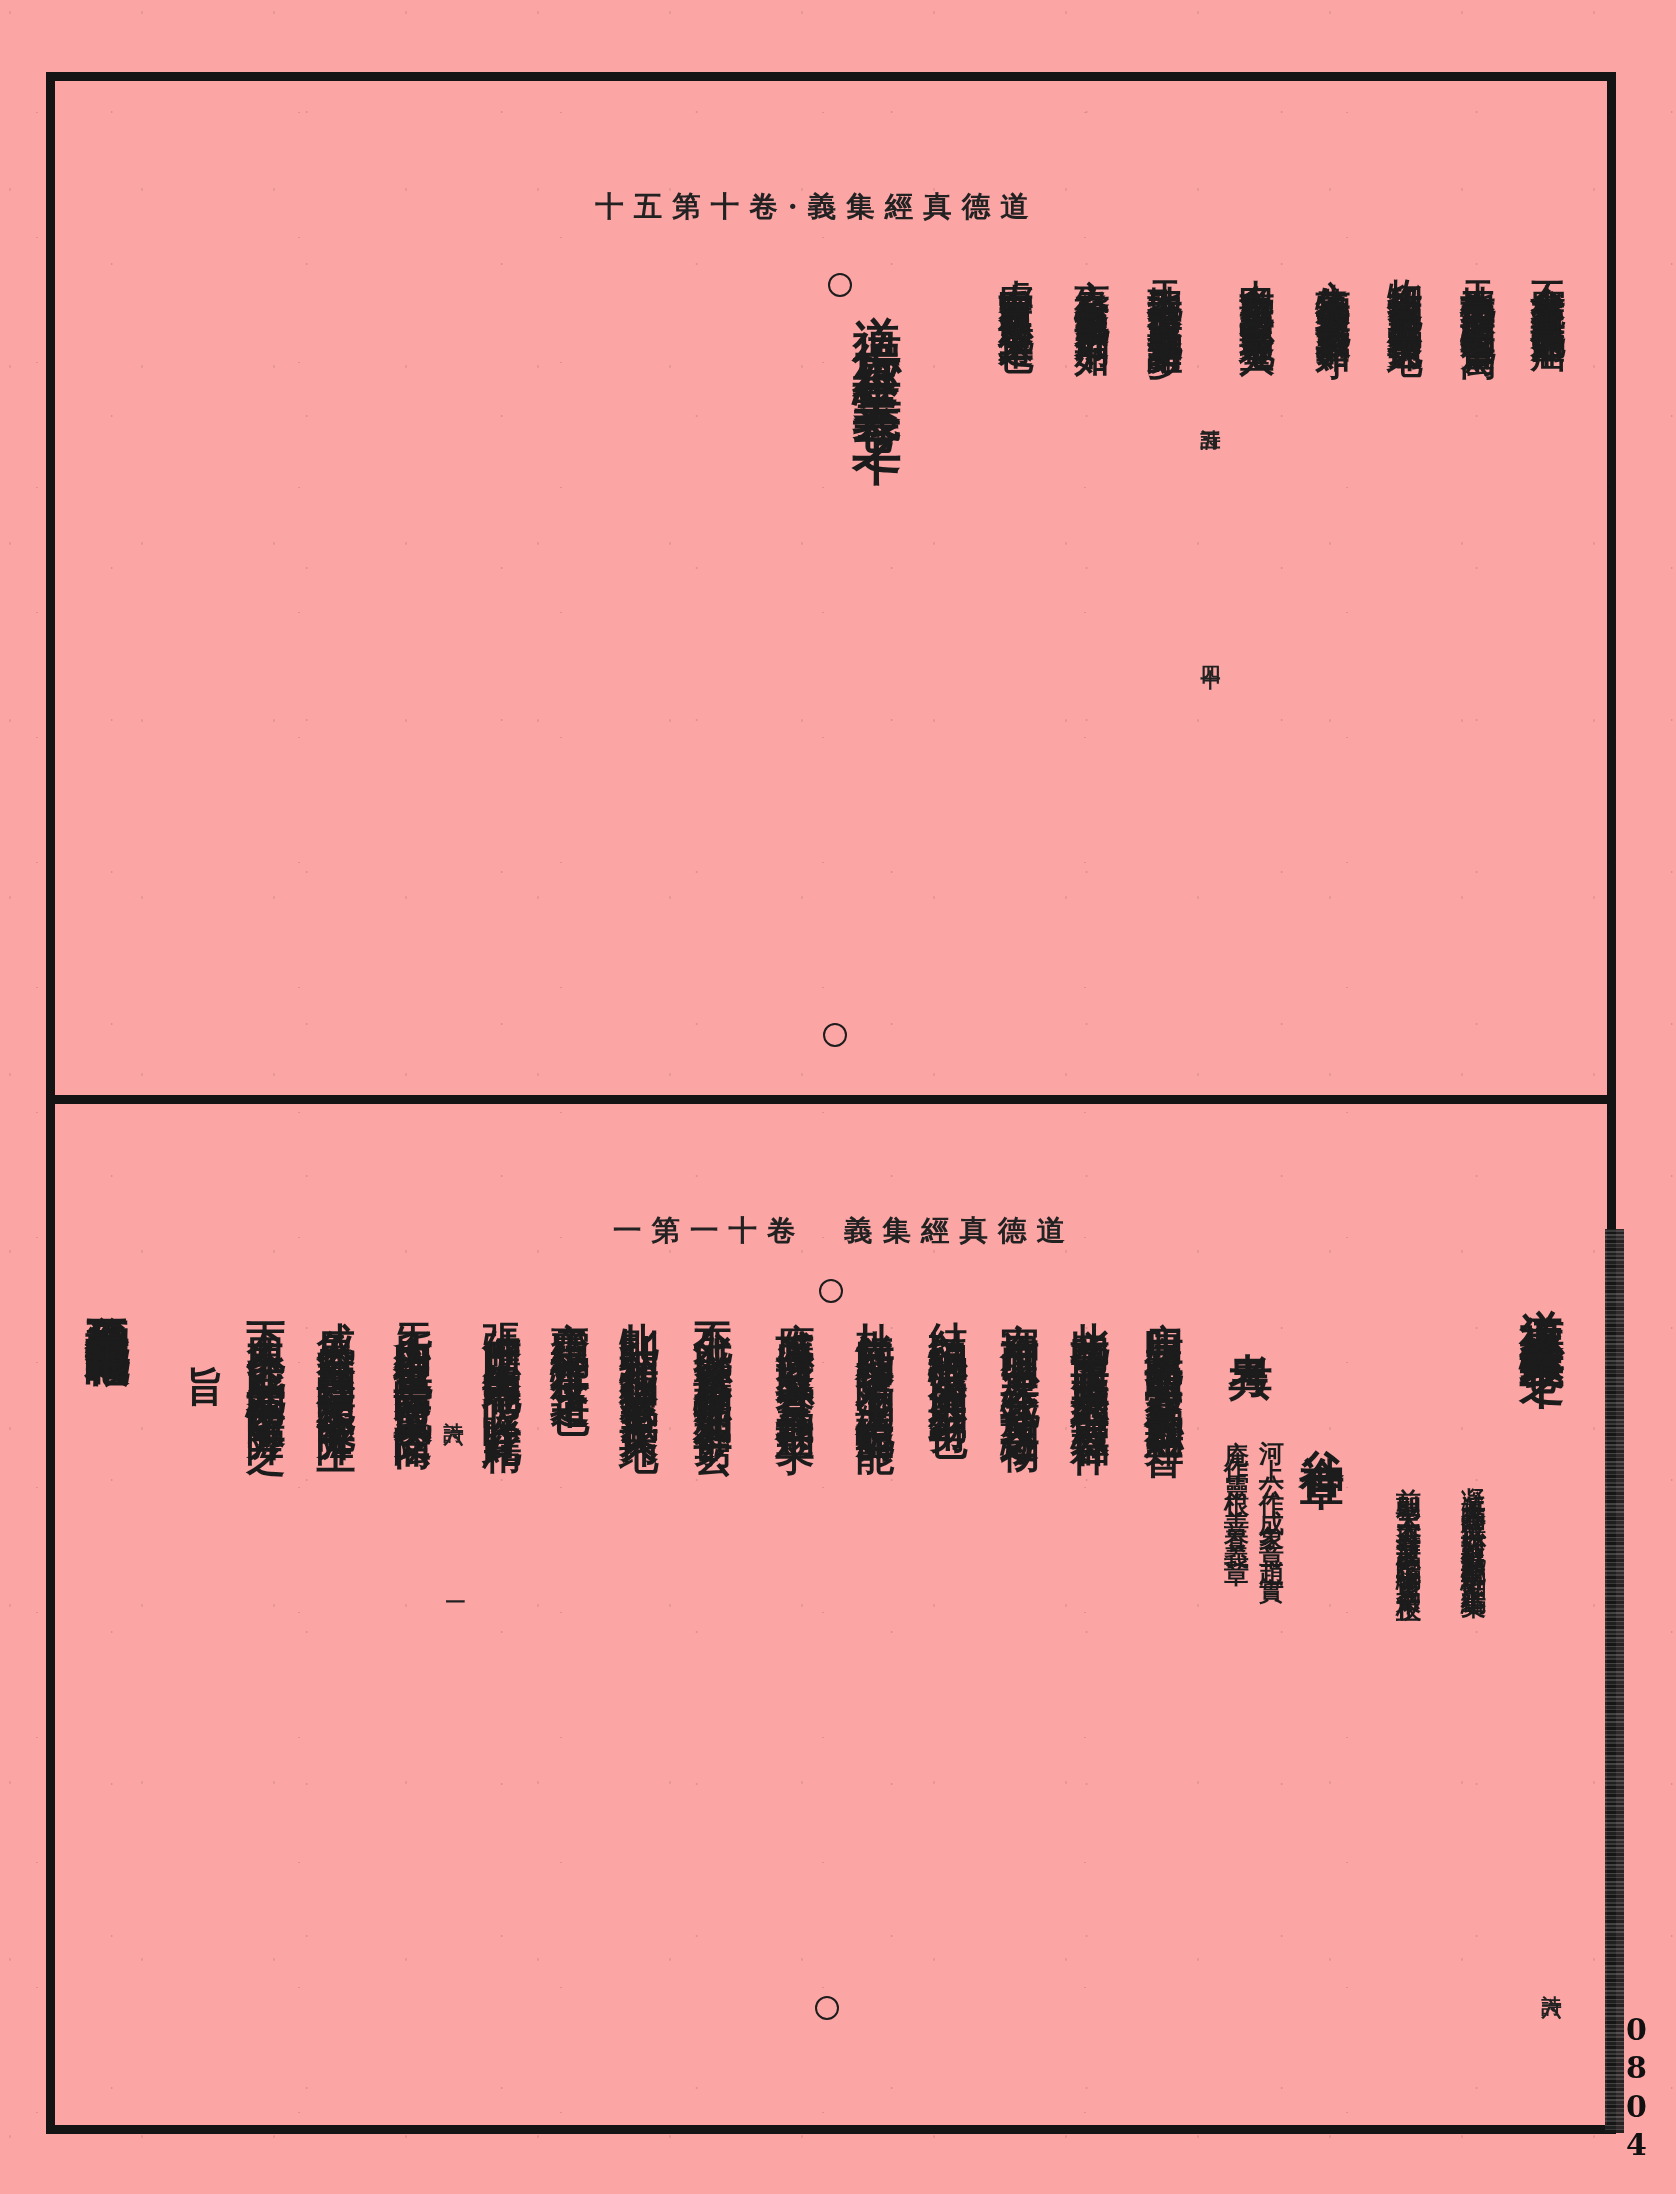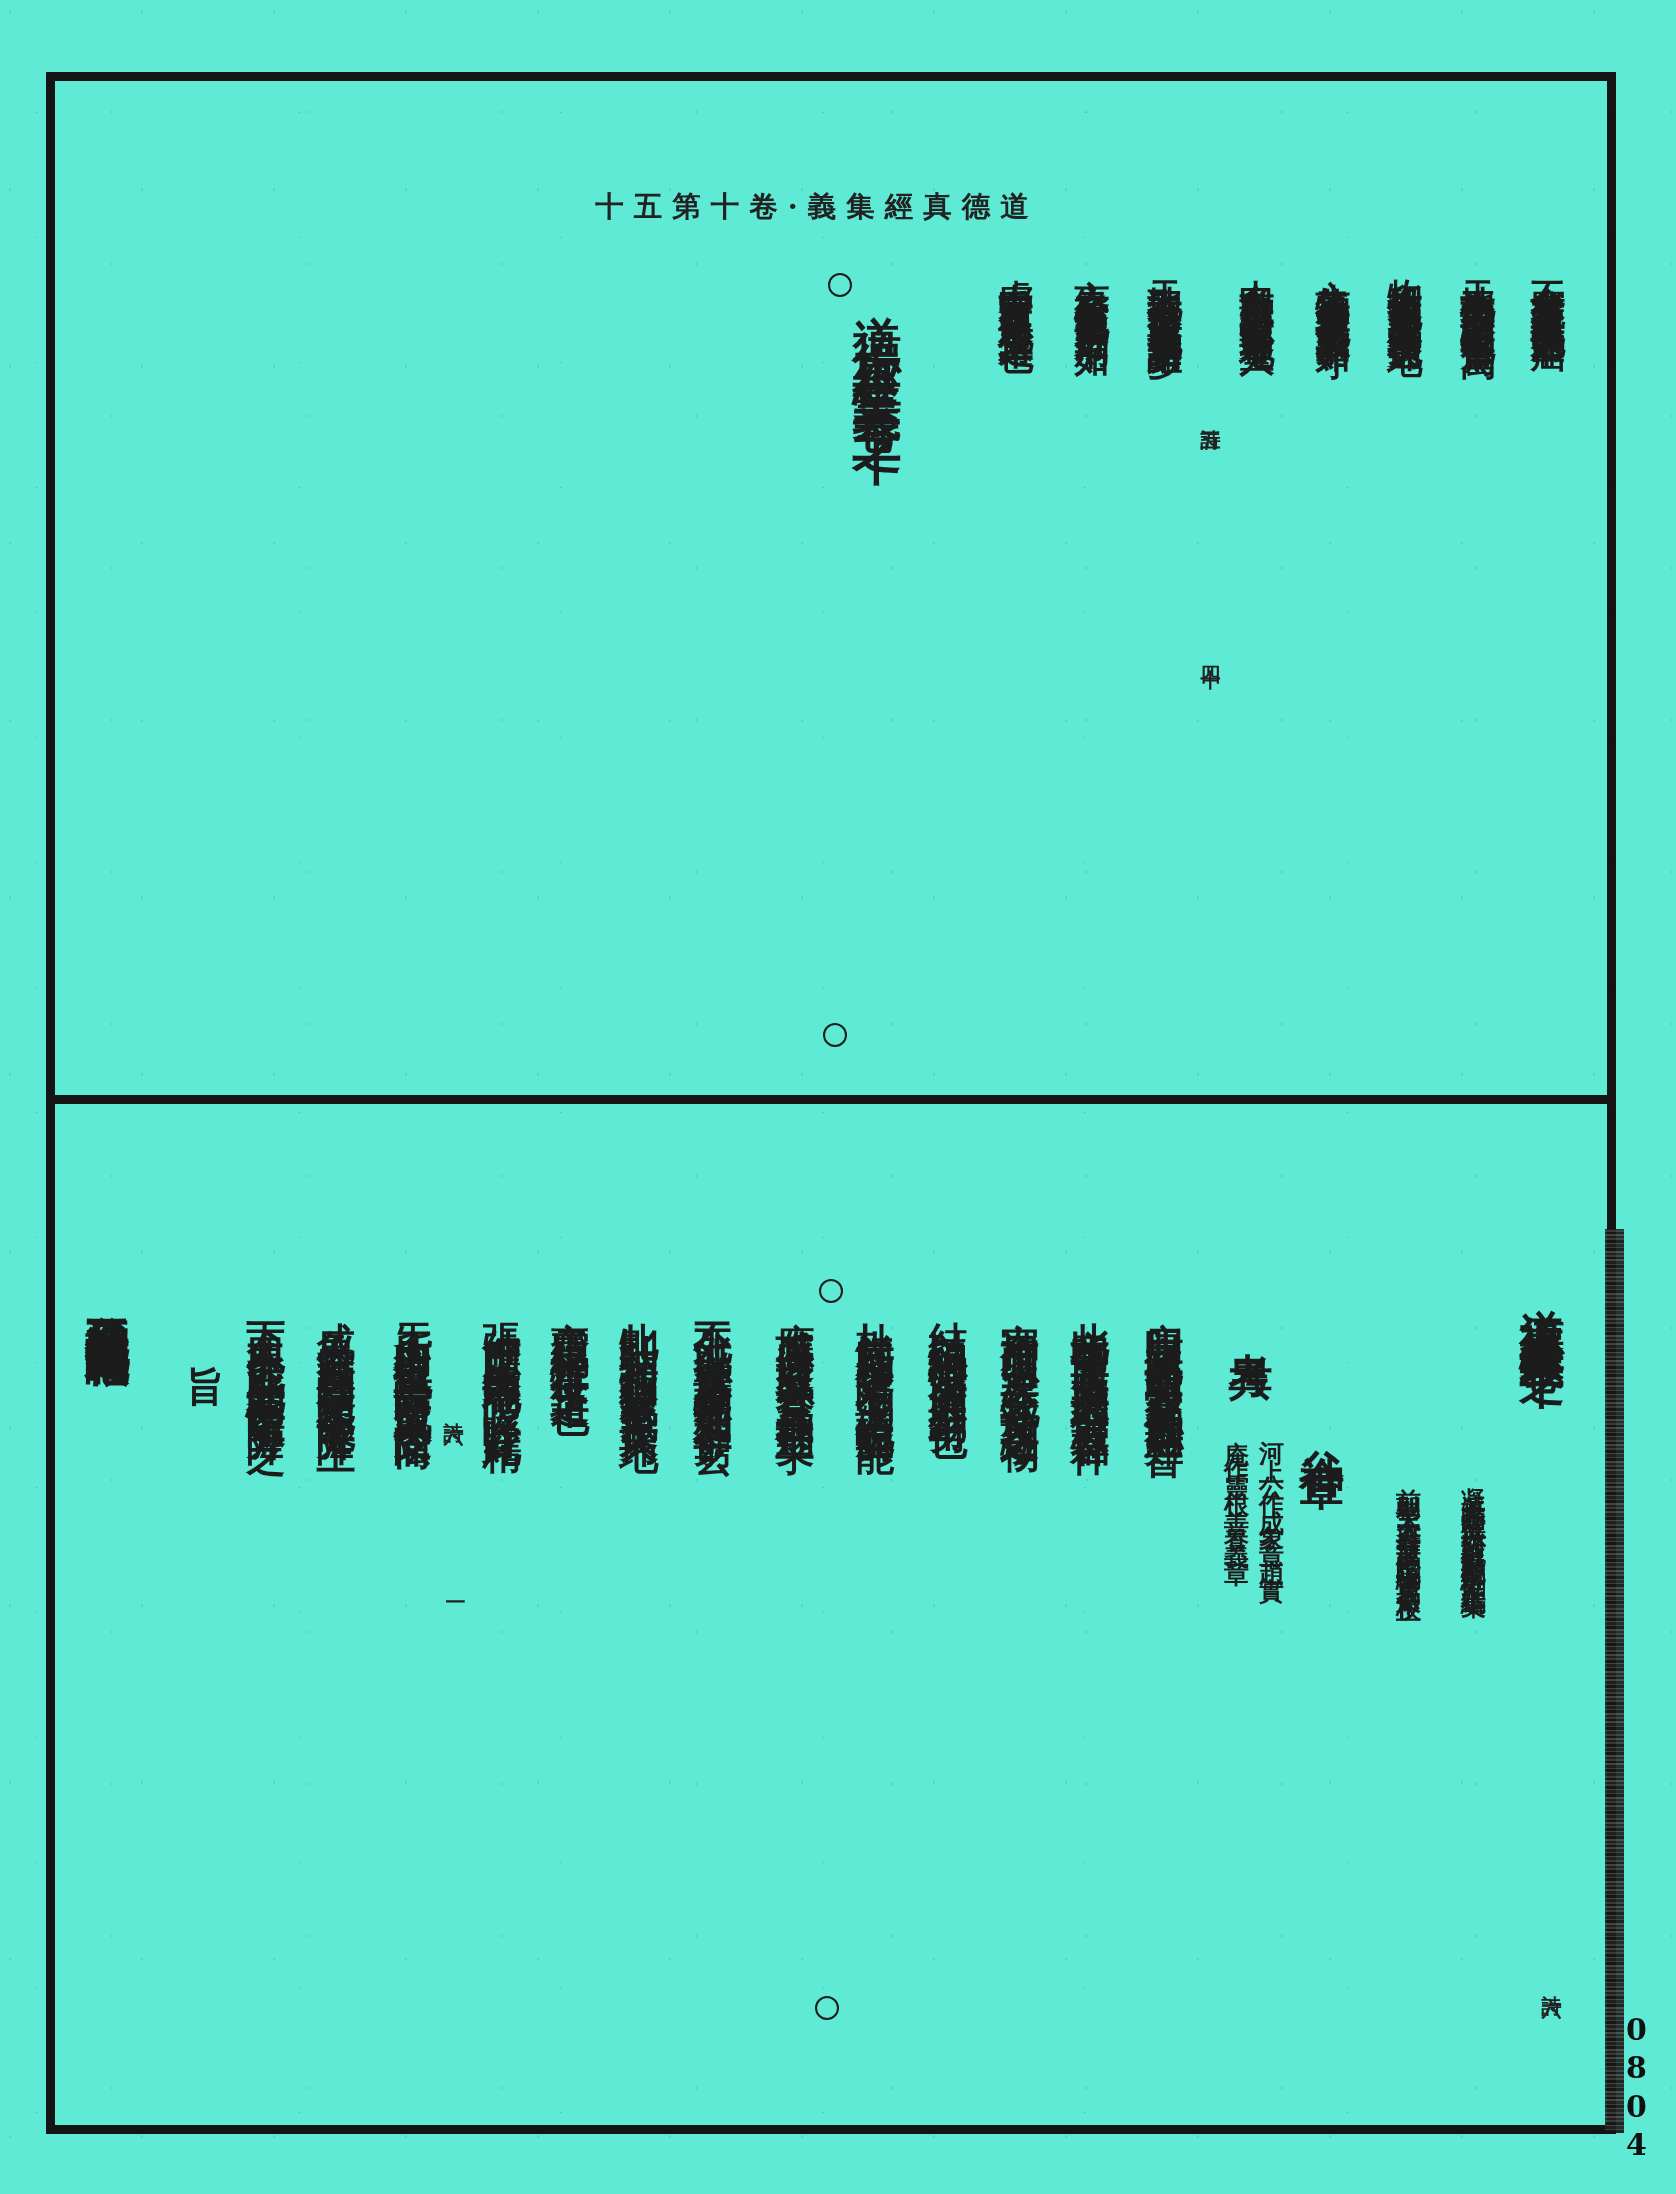--- a/index.html
+++ b/index.html
@@ -1,19 +1,19 @@
 <!DOCTYPE html>
 <html style="font-size:13.4px"><head>
 <meta charset="utf-8">
 <style>
   html,body{margin:0;padding:0;background:#e8e8e6;}
   #canvas{
     position:relative;
     width:1676px;height:2194px;
-    background:#5eead4;
+    background:#fca5a5;
     overflow:hidden;
     font-family:"DejaVu Serif","Liberation Serif",serif;
     color:#1b1b1b;
   }
   
   #canvas::after{
     content:"";
     position:absolute;inset:0;
     pointer-events:none;
     background-image:
@@ -91,20 +91,21 @@
   <div class="vcol tmain" style="left:999px;top:251px;">虛中自守而有以得天地生生之本也</div>
 
   <div class="vcol tiny" style="left:1201px;top:412px;">詩五</div>
   <div class="vcol tiny" style="left:1201px;top:650px;">四十</div>
 
   <div class="vcol big" style="left:853px;top:277px;">道德真經集義卷之十</div>
 
   <div class="circle" style="left:828px;top:273px;"></div>
   <div class="circle" style="left:823px;top:1023px;"></div>
 
+  <div class="hheader" style="left:576px;top:1212px;width:536px;">一第一十卷　義集經真德道</div>
 
   <div class="vcol vtitle" style="left:1520px;top:1274px;">道德真經集義卷之十一</div>
   <div class="vcol small" style="left:1461px;top:1468px;">凝遠大師常德路玄妙觀提點觀事劉惟永編集</div>
   <div class="vcol small" style="left:1396px;top:1468px;">前朝奉大夫太府寺簿兼樞密院編修丁易東校正</div>
 
   <div class="vcol chap" style="left:1300px;top:1413px;">谷神章</div>
 
   <div class="vcol kaoyi" style="left:1229px;top:1318px;">考異</div>
   <div class="vcol subnote" style="left:1259px;top:1421px;">河上公作成象章趙實</div>
   <div class="vcol subnote" style="left:1224px;top:1421px;">庵作靈根善養義章</div>

